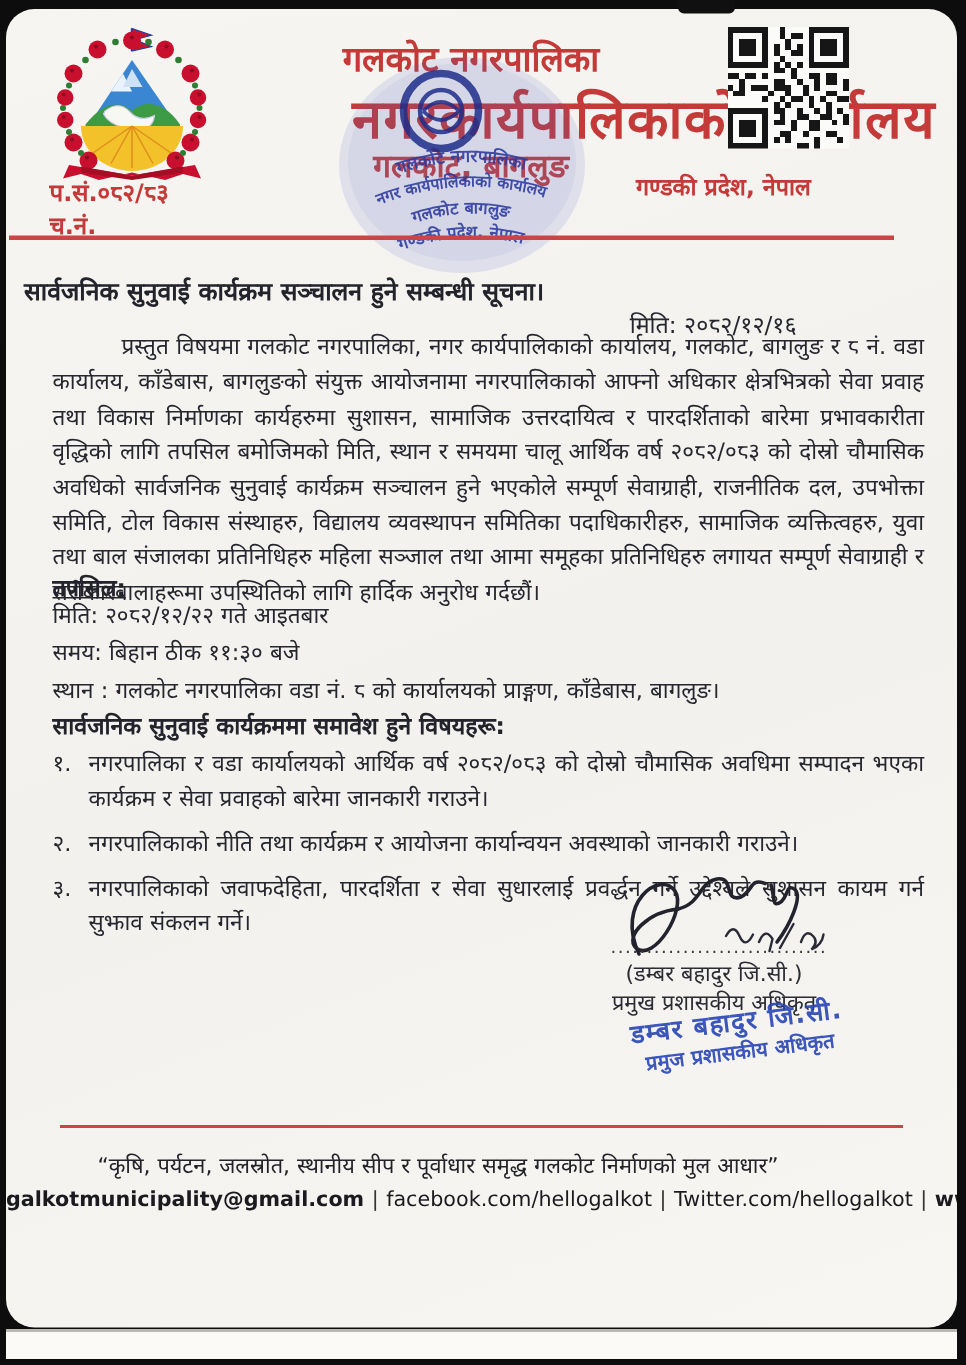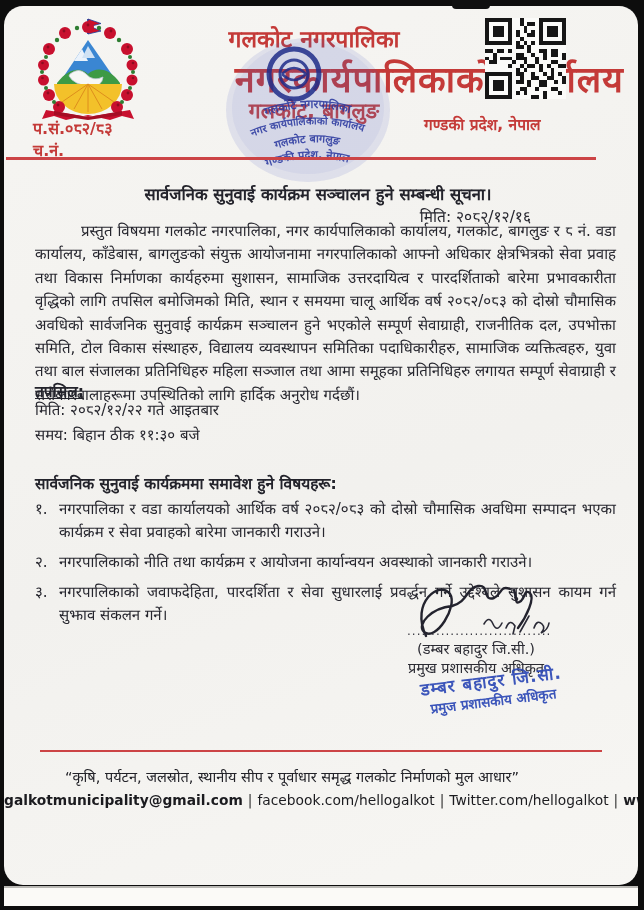--- a/index.html
+++ b/index.html
@@ -34,21 +34,21 @@
   .province  { position:absolute; left:420px; top:107px; width:190px; color:#c43a38;
                font-size:15.5px; font-weight:bold; }
   .rule-red  { position:absolute; height:2.5px; background:#cc4446; }
   .hdr-rule  { left:2px; top:151px; width:590px; }
 
   .logo-wrap  { position:absolute; left:28px; top:10px; width:112px; height:116px; }
   .qr-wrap    { position:absolute; left:481px; top:12px; width:81px; height:81px; }
   .stamp-wrap { position:absolute; left:216px; top:26px; width:176px; height:156px; }
 
   
-  .subject { position:absolute; left:24px; top:176px; width:580px; text-align:center;
+  .subject { position:absolute; left:12px; top:176px; width:580px; 
              font-size:16.5px; font-weight:bold; color:#23232b; }
   .notice-date { position:absolute; left:0; top:199px; width:527px; text-align:right;
                  font-size:15.5px; color:#26262e; }
   .para { position:absolute; left:31px; top:214px; width:581px;
           font-size:15px; line-height:23.4px; color:#26262e;
           text-align:justify; text-indent:46px; }
 
   .tapasil { position:absolute; left:31px; top:374px; font-size:15.5px; font-weight:bold;
              color:#23232b; text-decoration:underline; }
   .details { position:absolute; left:31px; top:396px; width:580px; font-size:15px; color:#26262e; }
@@ -278,20 +278,21 @@
 
   <div class="subject">सार्वजनिक सुनुवाई कार्यक्रम सञ्चालन हुने सम्बन्धी सूचना।</div>
   <div class="notice-date">मिति: २०८२/१२/१६</div>
 
   <div class="para">प्रस्तुत विषयमा गलकोट नगरपालिका, नगर कार्यपालिकाको कार्यालय, गलकोट, बागलुङ र ८ नं. वडा कार्यालय, काँडेबास, बागलुङको संयुक्त आयोजनामा नगरपालिकाको आफ्नो अधिकार क्षेत्रभित्रको सेवा प्रवाह तथा विकास निर्माणका कार्यहरुमा सुशासन, सामाजिक उत्तरदायित्व र पारदर्शिताको बारेमा प्रभावकारीता वृद्धिको लागि तपसिल बमोजिमको मिति, स्थान र समयमा चालू आर्थिक वर्ष २०८२/०८३ को दोस्रो चौमासिक अवधिको सार्वजनिक सुनुवाई कार्यक्रम सञ्चालन हुने भएकोले सम्पूर्ण सेवाग्राही, राजनीतिक दल, उपभोक्ता समिति, टोल विकास संस्थाहरु, विद्यालय व्यवस्थापन समितिका पदाधिकारीहरु, सामाजिक व्यक्तित्वहरु, युवा तथा बाल संजालका प्रतिनिधिहरु महिला सञ्जाल तथा आमा समूहका प्रतिनिधिहरु लगायत सम्पूर्ण सेवाग्राही र सरोकारवालाहरूमा उपस्थितिको लागि हार्दिक अनुरोध गर्दछौं।</div>
 
   <div class="tapasil">तपसिल:</div>
   <div class="details">
     <div>मिति: २०८२/१२/२२ गते आइतबार</div>
     <div>समय: बिहान ठीक ११:३० बजे</div>
+    <div>स्थान : गलकोट  नगरपालिका वडा नं. ८ को कार्यालयको प्राङ्गण, काँडेबास, बागलुङ।</div>
   </div>
 
   <div class="agenda-head">सार्वजनिक सुनुवाई कार्यक्रममा समावेश हुने विषयहरू:</div>
   <div class="agenda">
     <div class="agenda-item">
       <span class="num">१.</span>
       <span class="txt">नगरपालिका र वडा कार्यालयको आर्थिक वर्ष २०८२/०८३ को दोस्रो चौमासिक अवधिमा सम्पादन भएका कार्यक्रम र सेवा प्रवाहको बारेमा जानकारी गराउने।</span>
     </div>
     <div class="agenda-item">
       <span class="num">२.</span>

